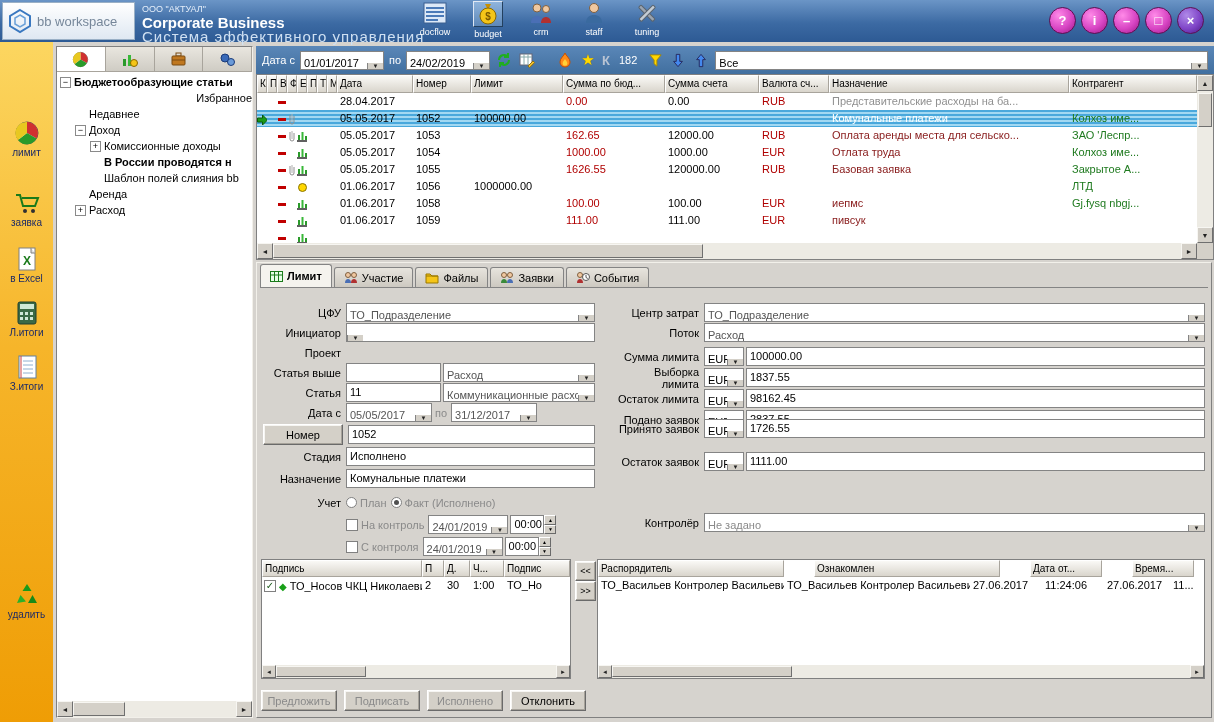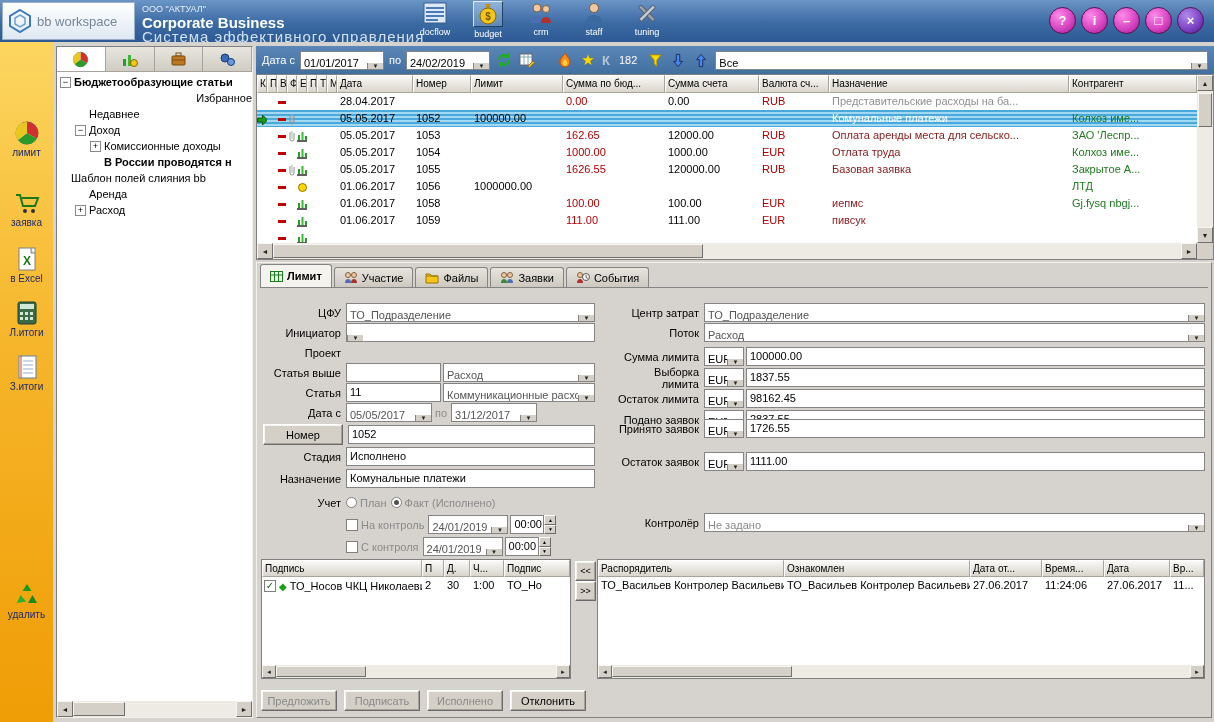--- a/index.html
+++ b/index.html
@@ -298,21 +298,21 @@
           <span class="tl">Доход</span>
         </div>
         <div class="tnode" style="padding-left: 33px;">
           <span class="texp">+</span>
           <span class="tl">Комиссионные доходы</span>
         </div>
         <div class="tnode" style="padding-left: 33px;">
           <span class="texp none"></span>
           <span class="tl b">В России проводятся н</span>
         </div>
-        <div class="tnode" style="">
+        <div class="tnode" style="padding-left: 33px;">
           <span class="texp none"></span>
           <span class="tl">Шаблон полей слияния bb</span>
         </div>
         <div class="tnode" style="padding-left: 18px;">
           <span class="texp none"></span>
           <span class="tl">Аренда</span>
         </div>
         <div class="tnode" style="padding-left: 18px;">
           <span class="texp">+</span>
           <span class="tl">Расход</span>
@@ -881,21 +881,21 @@
         <span class="sb-track">
             <span class="sb-thumb" style="left:0;width:90px"></span>
           </span>
         <span class="sb-btn">►</span>
       </div>
     </div>
     <span class="btn swap-btn" style="left:318px;top:298px">&lt;&lt;</span>
     <span class="btn swap-btn" style="left:318px;top:318px">&gt;&gt;</span>
 
     <div class="sig-table" style="left:340px;top:296px;width:608px;height:120px">
-      <div class="tbl-head" id="mgrHead" style="grid-template-columns: 186px 186px 72px 62px 66px 1fr;">
+      <div class="tbl-head" id="mgrHead" style="grid-template-columns: 186px 186px 72px 62px 66px 1fr; gap: 30px;">
           <div class="gh">Распорядитель</div>
           <div class="gh">Ознакомлен</div>
           <div class="gh">Дата от...</div>
           <div class="gh">Время...</div>
           <div class="gh">Дата</div>
           <div class="gh">Вр...</div>
         </div>
       <div class="tbl-body" id="mgrRows">
           <div class="trow" style="grid-template-columns: 186px 186px 72px 62px 66px 1fr;">
             <span class="gc">ТО_Васильев Контролер Васильевич</span>

